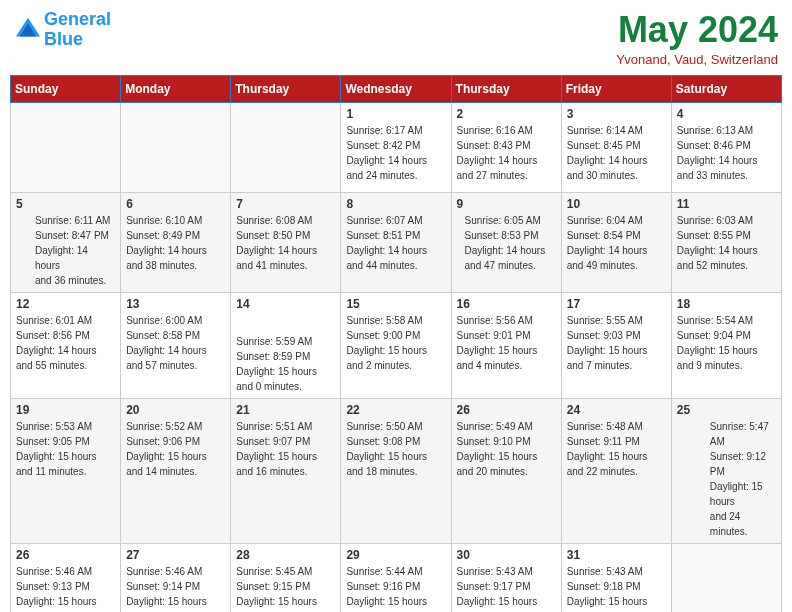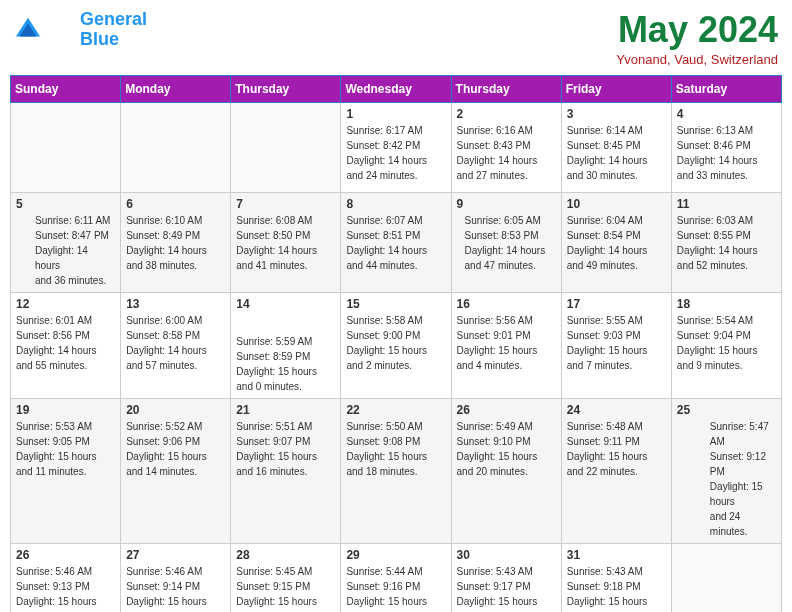--- a/index.html
+++ b/index.html
@@ -13,21 +13,20 @@
     .header {
       display: flex;
       justify-content: space-between;
       align-items: flex-start;
       margin-bottom: 8px;
       padding: 0 4px;
     }
     .logo {
       display: flex;
       align-items: center;
-      gap: 36px;
     }
     .logo-text {
       font-size: 18px;
       font-weight: bold;
       color: #333;
       line-height: 1.1;
     }
     .logo-text span {
       color: #2196F3;
     }
@@ -50,21 +49,21 @@
       color: #b91c1c;
       margin-top: 2px;
       margin-left: 20px;
     }
     table {
       width: 100%;
       border-collapse: collapse;
       table-layout: fixed;
     }
     th {
-      background-color: #a21caf;
+      background-color: #b91c1c;
       color: white;
       font-size: 12px;
       font-weight: bold;
       padding: 6px 4px;
       text-align: left;
       border: 1px solid #2979C8;
     }
     td {
       border: 1px solid #ccc;
       vertical-align: top;

